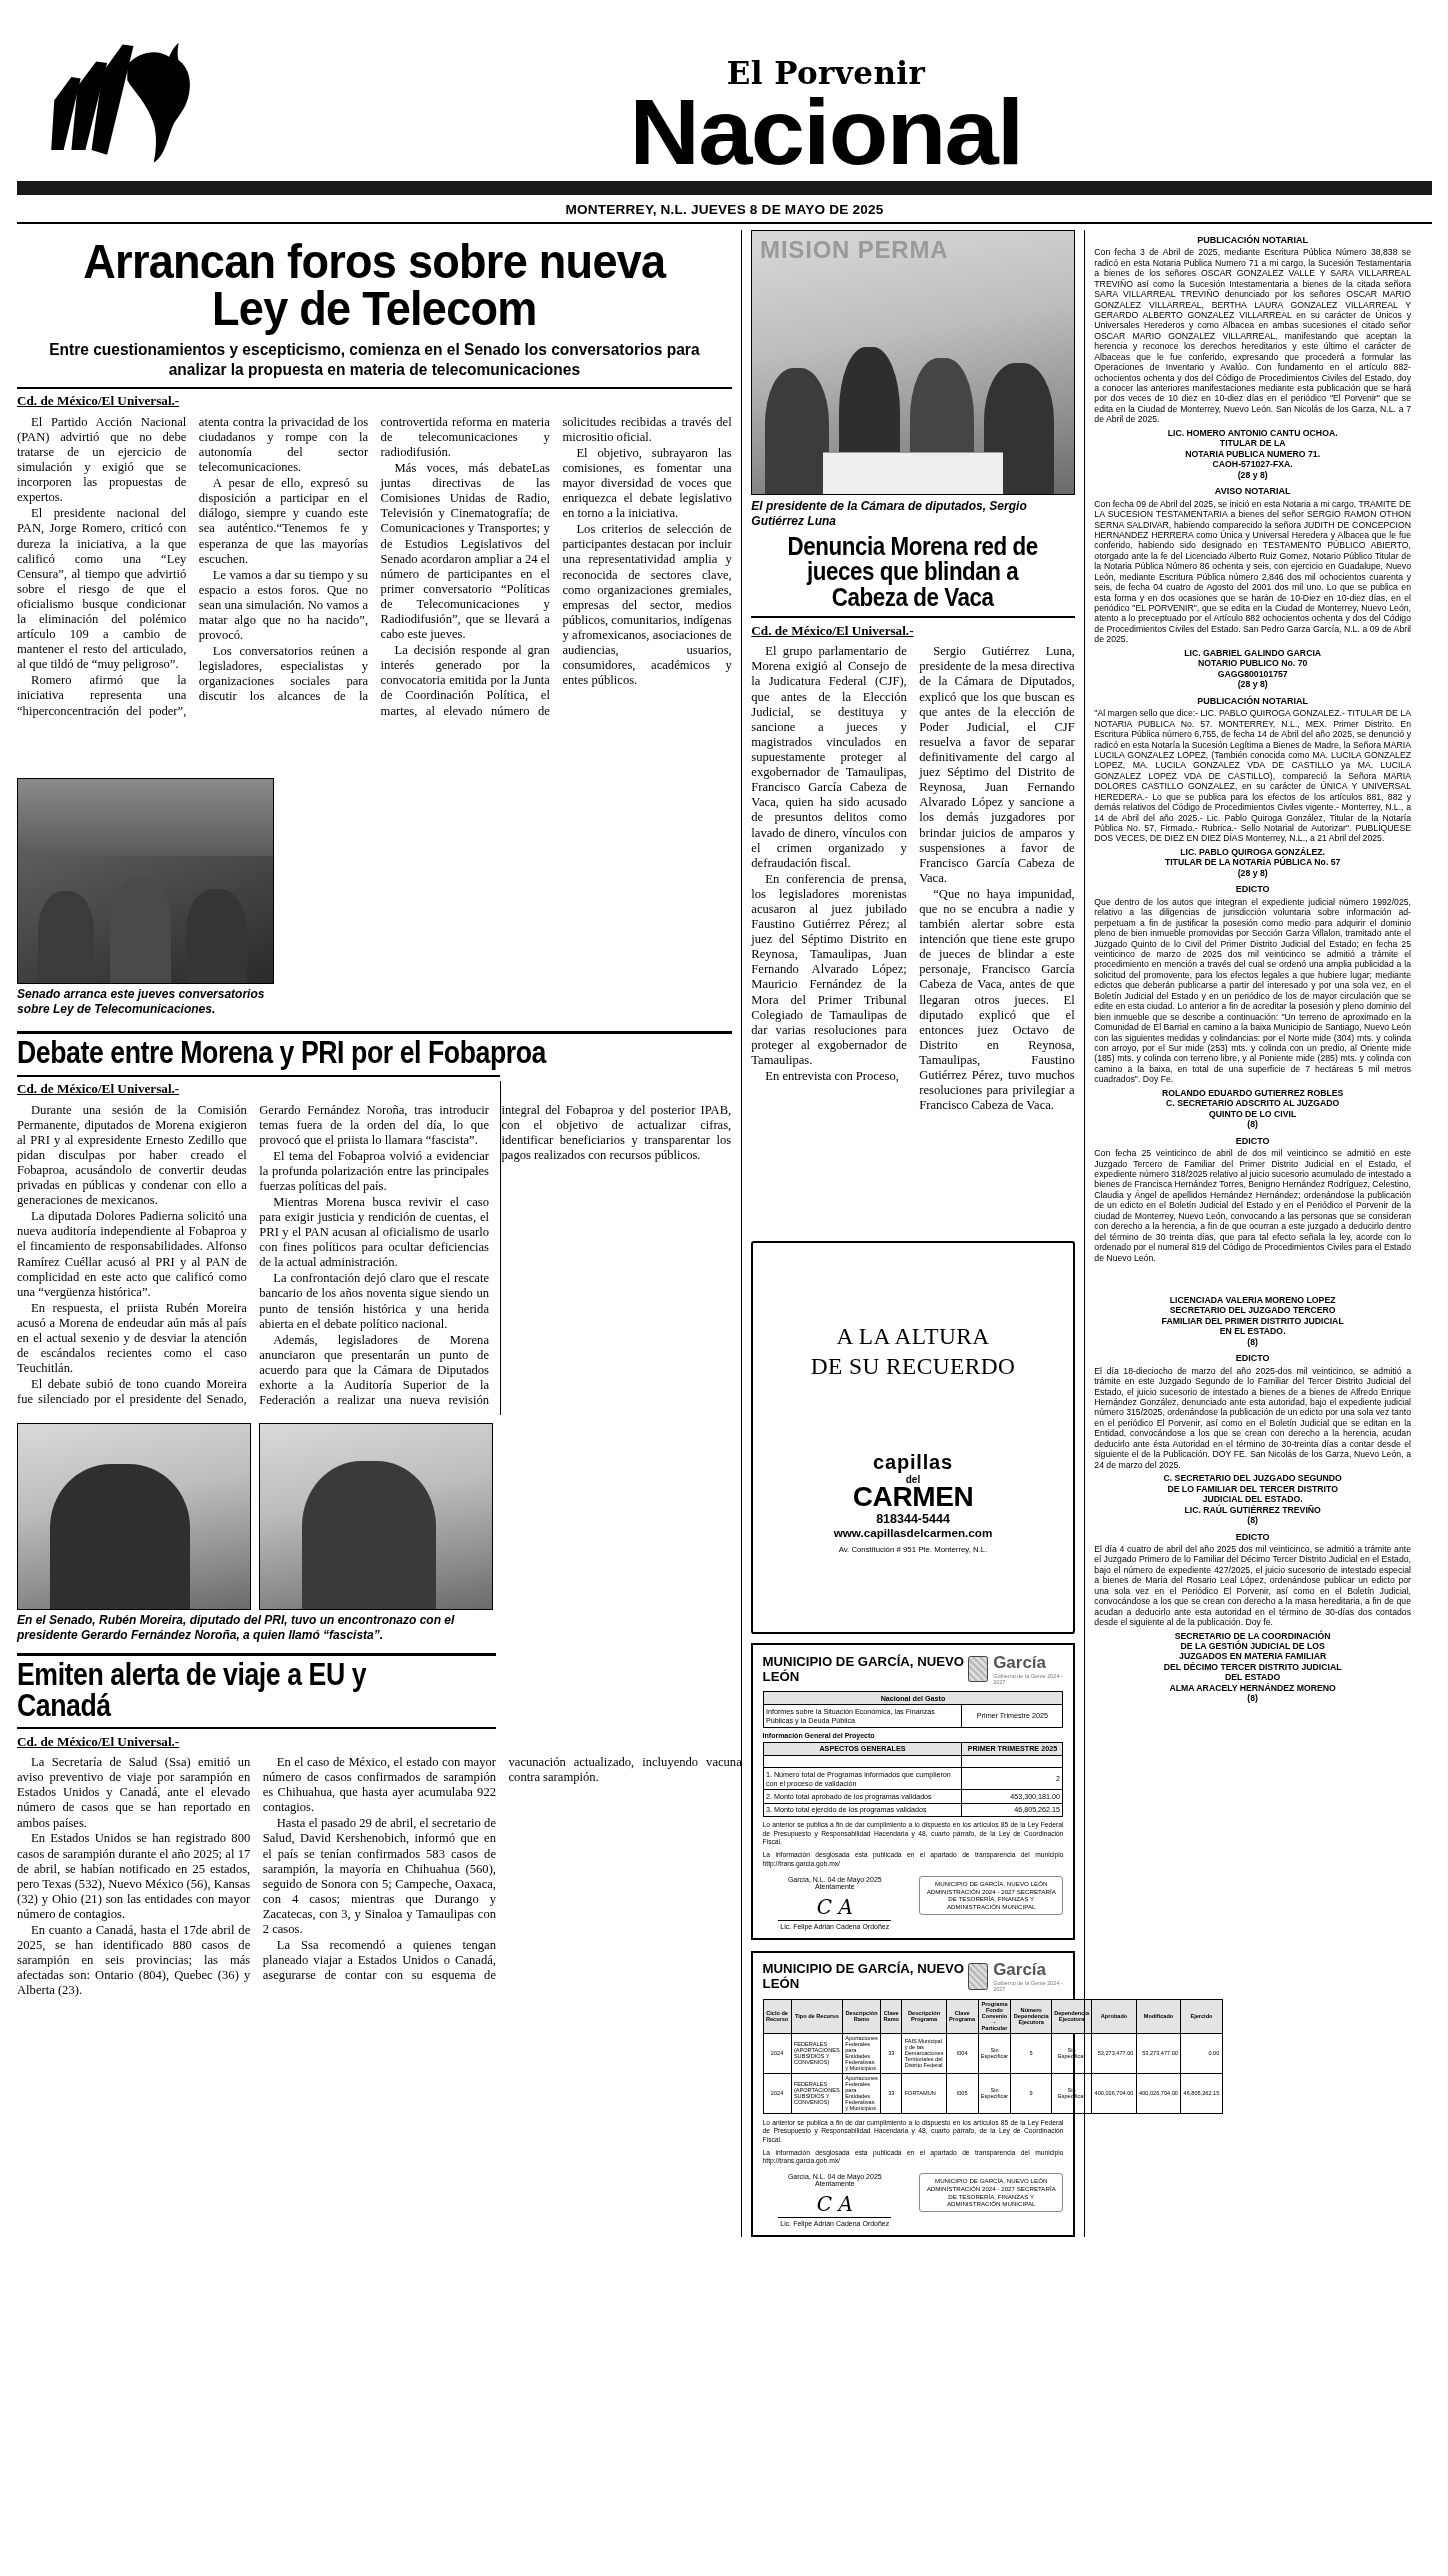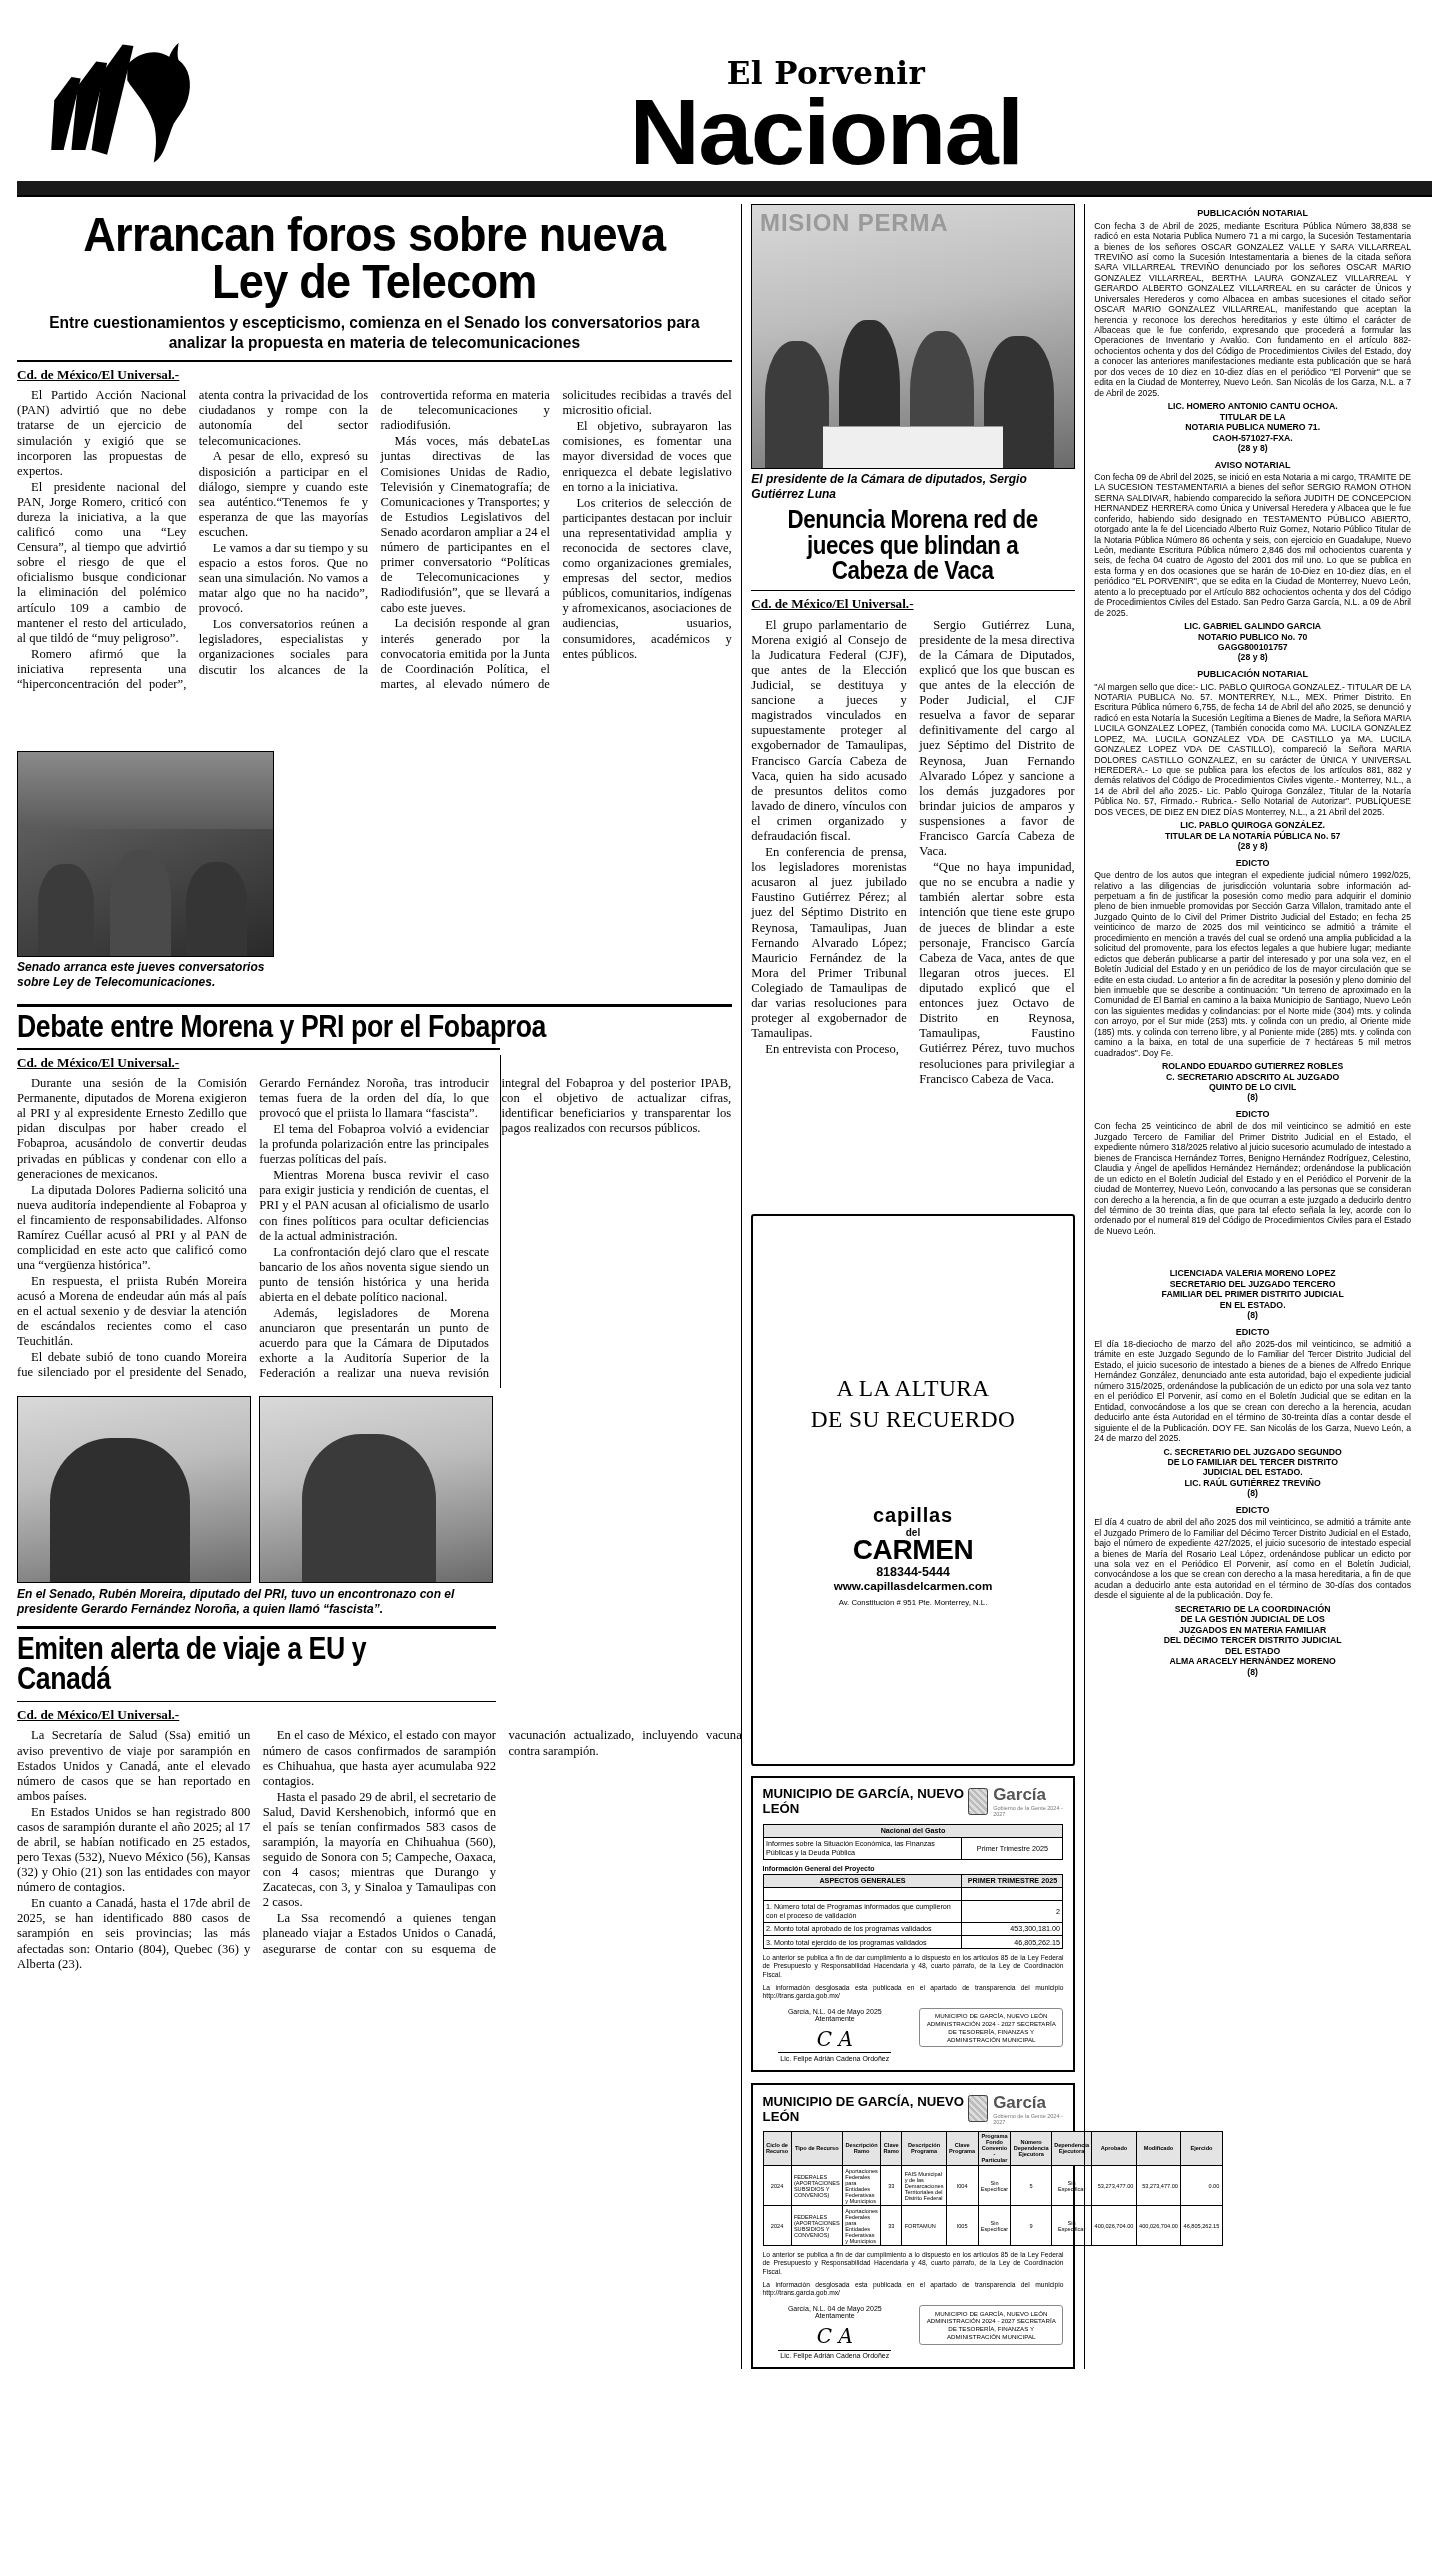--- a/index.html
+++ b/index.html
@@ -173,20 +173,21 @@
           <path d="M178,66 c8,-2 14,4 13,12 c-1,8 -9,11 -15,7 z" fill="#000"></path>
         </g>
       </svg>
     </div>
     <div class="nameplate">
       <div class="porvenir">El Porvenir</div>
       <div class="nacional">Nacional</div>
     </div>
   </div>
   <div class="rule-thick"></div>
+  <div class="dateline">MONTERREY, N.L. JUEVES 8 DE MAYO DE 2025</div>
   <div class="rule-hair"></div>
 
   <div class="body-grid">
 
     <div class="col-left">
 
       <div class="hl-main">Arrancan foros sobre nueva Ley de Telecom</div>
       <div class="subhead">Entre cuestionamientos y escepticismo, comienza en el Senado los conversatorios para analizar la propuesta en materia de telecomunicaciones</div>
       <div class="rule-hair" style="height:1.6px;margin-bottom:4.7px;"></div>
 
@@ -279,21 +280,21 @@
       <div class="credit">Cd. de México/El Universal.-</div>
 
       <div class="bodytext cols2" style="height:592px;">
         <p>El grupo parlamentario de Morena exigió al Consejo de la Judicatura Federal (CJF), que antes de la Elección Judicial, se destituya y sancione a jueces y magistrados vinculados en supuestamente proteger al exgobernador de Tamaulipas, Francisco García Cabeza de Vaca, quien ha sido acusado de presuntos delitos como lavado de dinero, vínculos con el crimen organizado y defraudación fiscal.</p>
         <p>En conferencia de prensa, los legisladores morenistas acusaron al juez jubilado Faustino Gutiérrez Pérez; al juez del Séptimo Distrito en Reynosa, Tamaulipas, Juan Fernando Alvarado López; Mauricio Fernández de la Mora del Primer Tribunal Colegiado de Tamaulipas de dar varias resoluciones para proteger al exgobernador de Tamaulipas.</p>
         <p>En entrevista con Proceso,</p>
         <p>Sergio Gutiérrez Luna, presidente de la mesa directiva de la Cámara de Diputados, explicó que los que buscan es que antes de la elección de Poder Judicial, el CJF resuelva a favor de separar definitivamente del cargo al juez Séptimo del Distrito de Reynosa, Juan Fernando Alvarado López y sancione a los demás juzgadores por brindar juicios de amparos y suspensiones a favor de Francisco García Cabeza de Vaca.</p>
         <p>“Que no haya impunidad, que no se encubra a nadie y también alertar sobre esta intención que tiene este grupo de jueces de blindar a este personaje, Francisco García Cabeza de Vaca, antes de que llegaran otros jueces. El diputado explicó que el entonces juez Octavo de Distrito en Reynosa, Tamaulipas, Faustino Gutiérrez Pérez, tuvo muchos resoluciones para privilegiar a Francisco Cabeza de Vaca.</p>
       </div>
 
-      <div class="adbox" style="height:552px;margin-top:4.7px;">
+      <div class="adbox" style="height:393px;margin-top:4.7px;">
         <div class="ad-title">
           <div>A LA ALTURA</div>
           <div>DE SU RECUERDO</div>
         </div>
         <div class="ad-logo">
           <div class="cap">capillas</div>
           <div class="del">del</div>
           <div class="carmen">CARMEN</div>
         </div>
         <div class="ad-phone">818344-5444</div>

